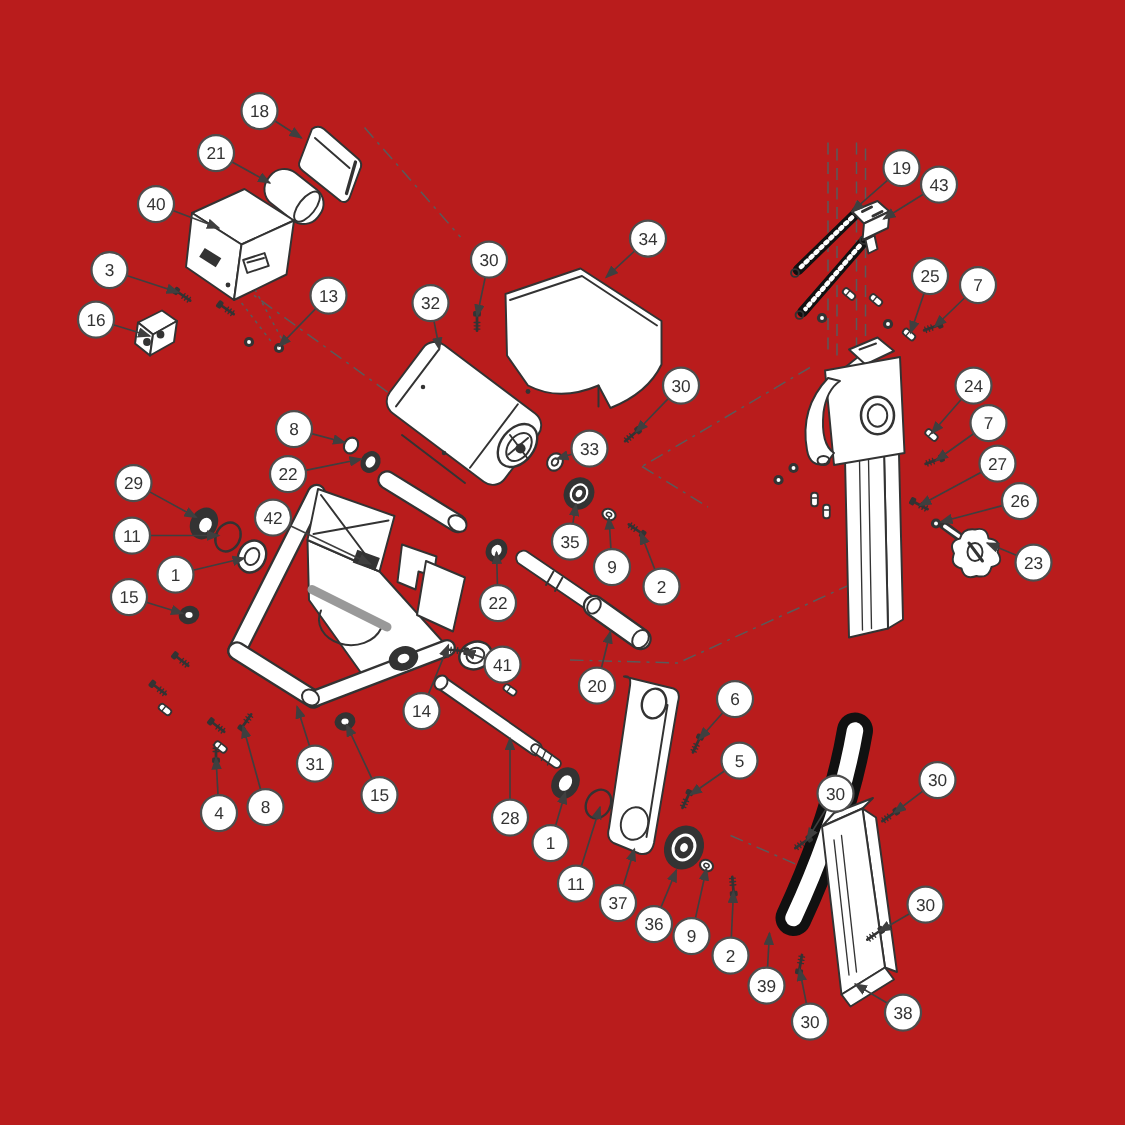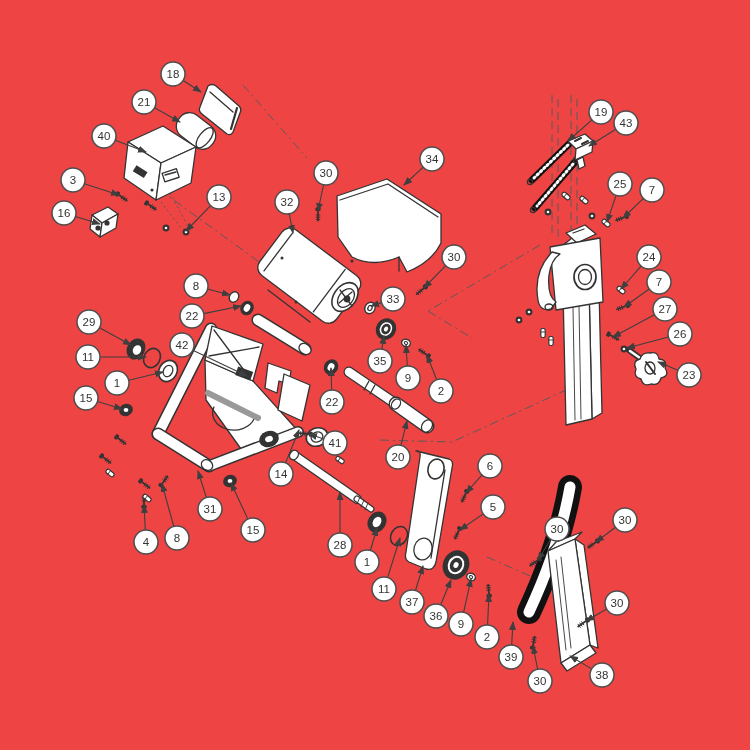--- a/index.html
+++ b/index.html
@@ -1,16 +1,16 @@
 <!DOCTYPE html>
 <html><head>
 <meta charset="utf-8">
 <style>
   html,body{margin:0;padding:0;background:#ffffff;}
-  .stage{width:750px;height:750px;position:relative;background:#ef4444;overflow:hidden;
+  .stage{width:750px;height:750px;position:relative;background:#b91c1c;overflow:hidden;
          font-family:"Liberation Sans", sans-serif;}
   svg{position:absolute;left:0;top:0;}
   .balloon-text{font-family:"Liberation Sans", sans-serif;}
 </style>
 </head>
 <body>
 
 <div class="stage">
 <svg id="art" width="750" height="750" viewBox="0 0 750 750">
   <defs>

